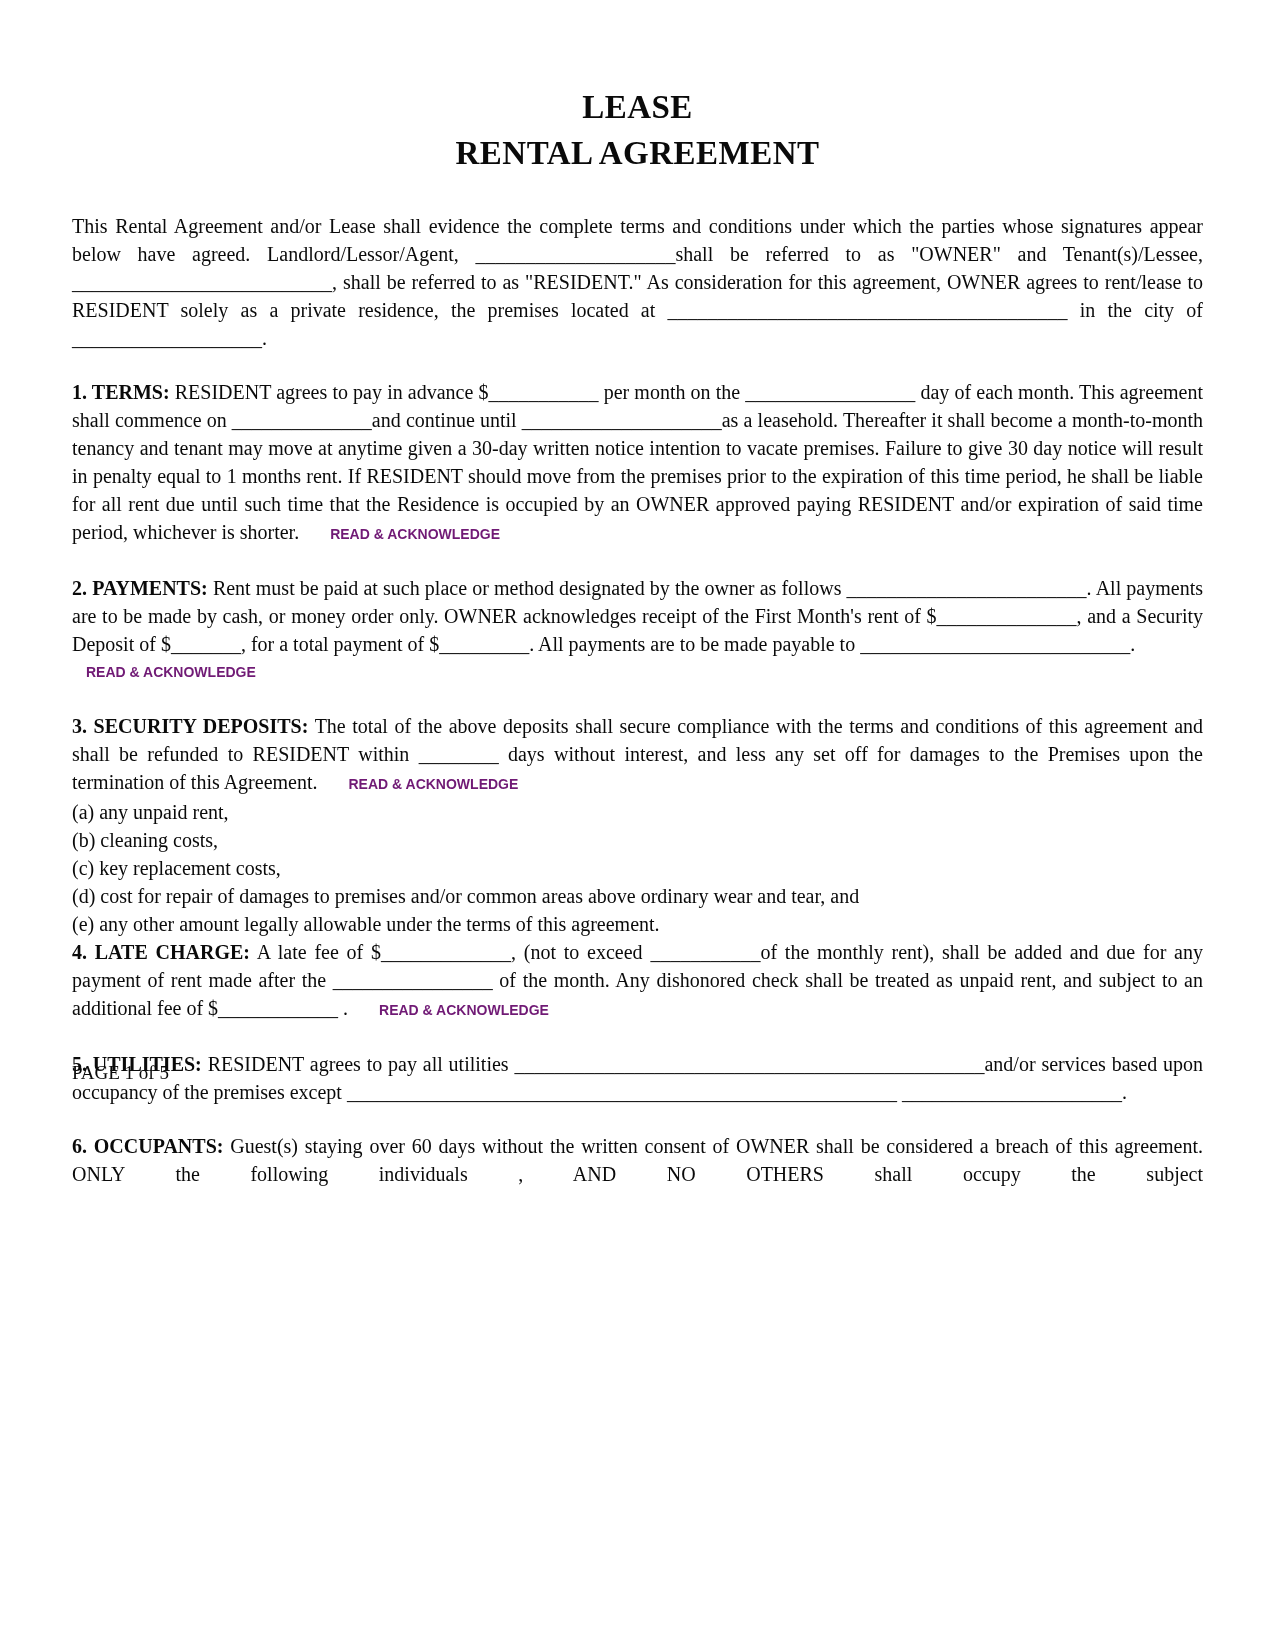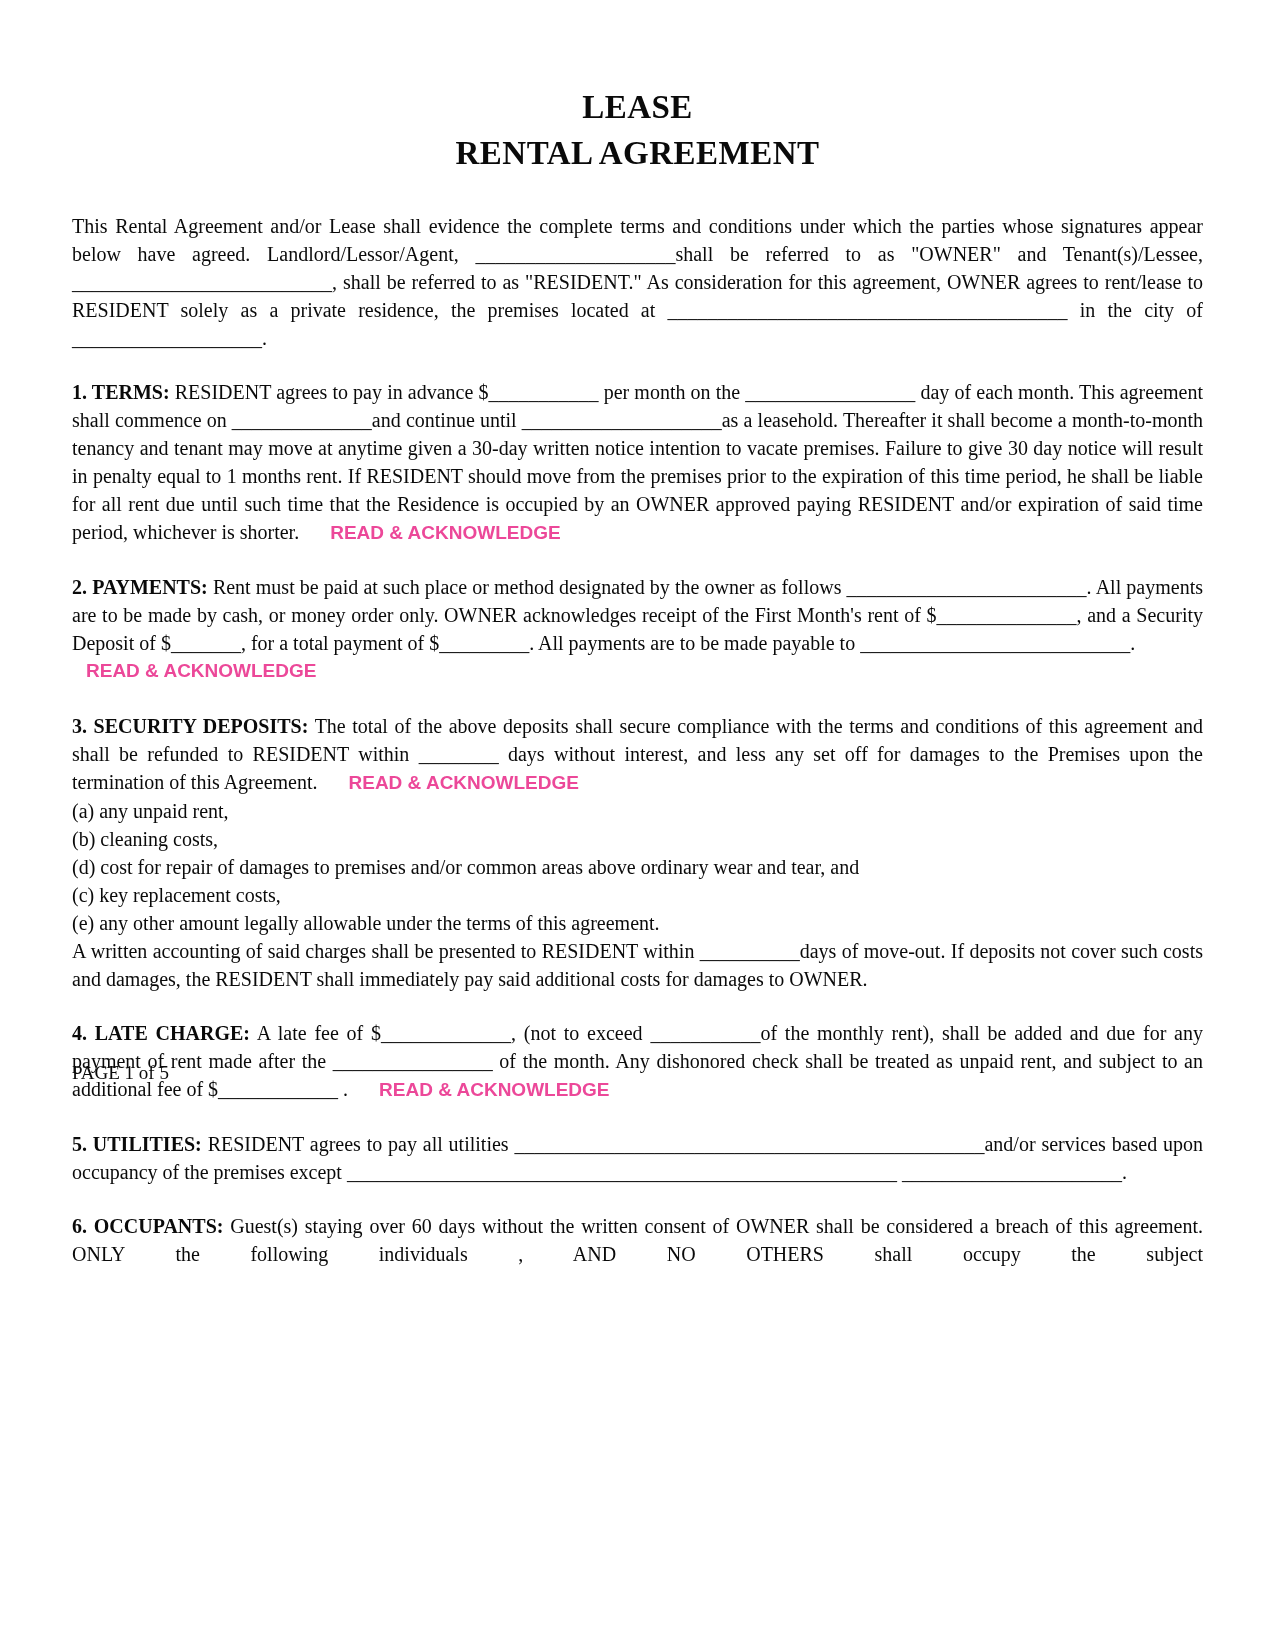--- a/index.html
+++ b/index.html
@@ -32,23 +32,23 @@
     font-size: 20px;
     line-height: 28px;
     text-align: justify;
     margin-bottom: 26px;
   }
   .para.no-gap { margin-bottom: 0; }
   .hd { font-weight: bold; }
   .ack {
     font-family: "Liberation Sans", sans-serif;
     font-weight: 700;
-    font-size: 19px;
+    font-size: 14px;
     white-space: nowrap;
-    color: #ec4899;
+    color: #701a75;
   }
   .ack-inline { margin-left: 26px; }
   .ack-row {
     margin: 0 0 26px 14px;
     line-height: 28px;
   }
   .list-item {
     font-size: 20px;
     line-height: 28px;
     text-align: left;
@@ -97,25 +97,24 @@
 
   <div>
     <p class="para no-gap">
       <span class="hd">3. SECURITY DEPOSITS:</span>
       <span>The total of the above deposits shall secure compliance with the terms and conditions of this agreement and shall be refunded to RESIDENT within ________  days  without  interest,  and less any set off for damages to the Premises upon the termination of this Agreement.</span>
       <span class="ack ack-inline">READ &amp; ACKNOWLEDGE</span>
     </p>
     <div>
       <div class="list-item">(a) any unpaid rent,</div>
       <div class="list-item">(b) cleaning costs,</div>
+      <div class="list-item">(c) key replacement costs,</div>
       <div class="list-item">(d) cost for repair of damages to premises and/or common areas above ordinary wear and tear, and</div>
-      <div class="list-item">(c) key replacement costs,</div>
       <div class="list-item">(e) any other amount legally allowable under the terms of this agreement.</div>
     </div>
-    <p class="para">A written accounting of said charges shall be presented to RESIDENT within __________days  of  move-out.  If deposits not cover such costs and damages, the RESIDENT shall immediately pay said additional costs for damages to OWNER.</p>
   </div>
 
   <p class="para">
     <span class="hd">4. LATE CHARGE:</span>
     <span>A late fee of $_____________, (not to exceed ___________of the monthly rent), shall be added and due for any payment of rent made after the ________________ of the month. Any dishonored check shall be treated as unpaid rent, and subject to an additional fee of $____________ .</span>
     <span class="ack ack-inline">READ &amp; ACKNOWLEDGE</span>
   </p>
 
   <p class="para">
     <span class="hd">5. UTILITIES:</span>

